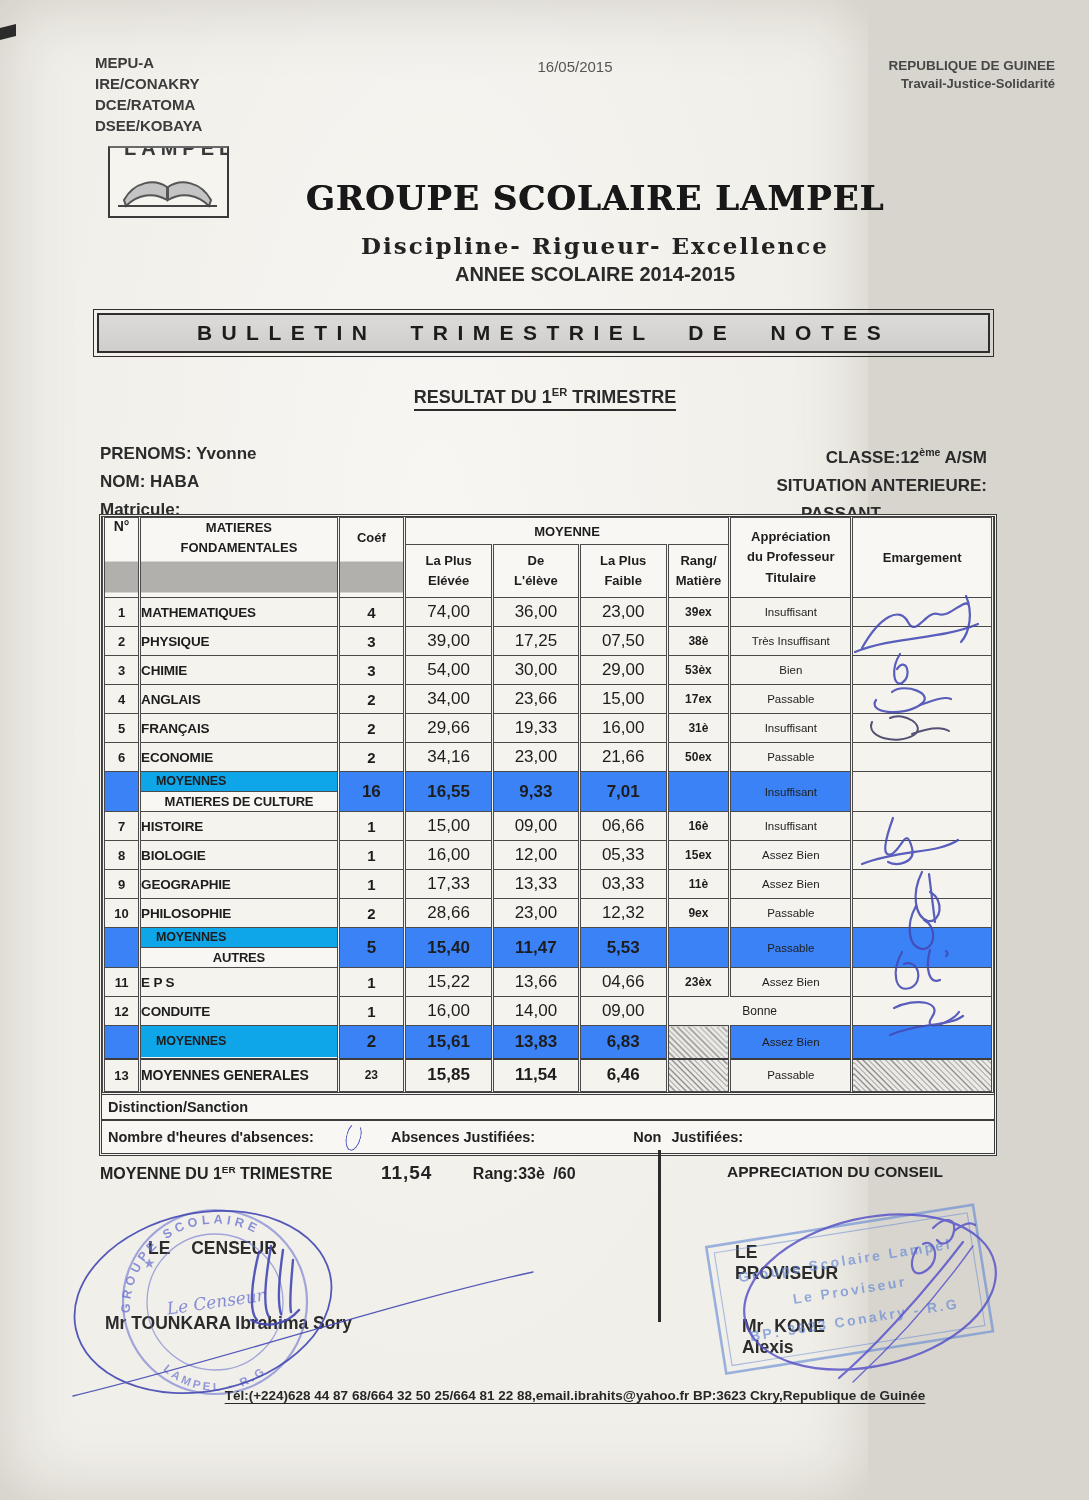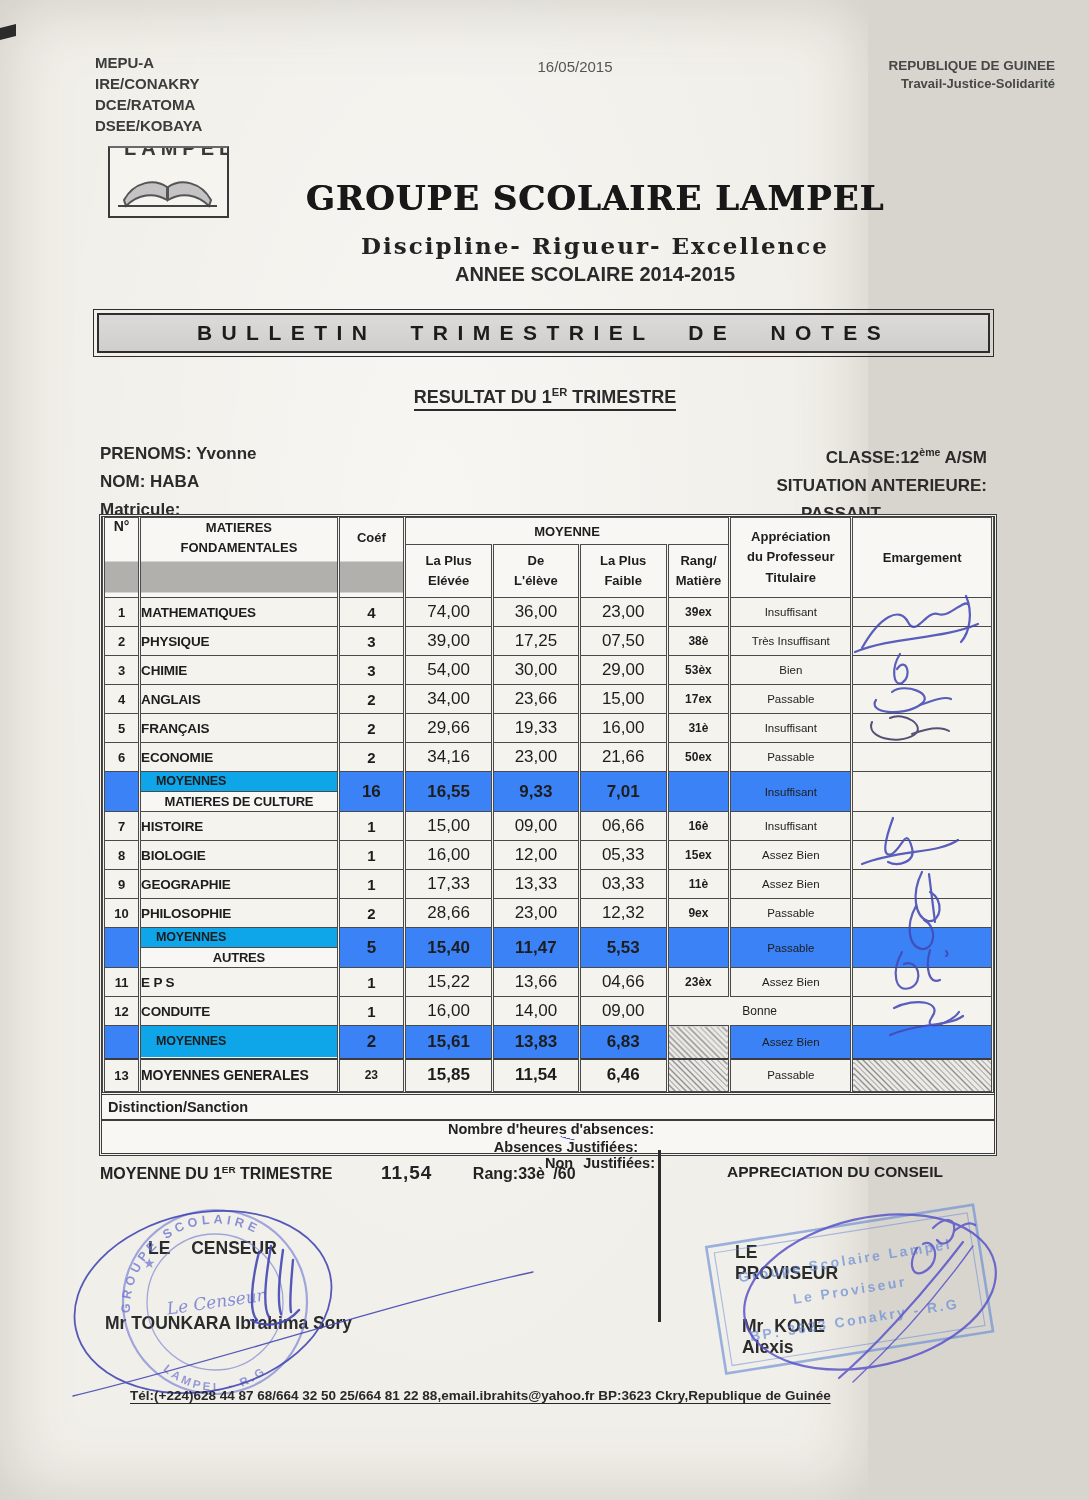--- a/index.html
+++ b/index.html
@@ -79,34 +79,34 @@
   .sum-top{background:#0ea5e9;height:19px;line-height:19px;font-size:12.5px;font-weight:bold;padding-left:15px;}
   .sum-bottom{background:#f8f7f3;border-top:1.5px solid #4a4a4a;height:19px;line-height:19px;
     font-size:13px;font-weight:bold;text-align:center;}
   tr.summary .sum-top{height:31px;line-height:31px;}
   tr.general td{border-top:2.5px solid #3c3c3c;}
   tr.general td.c-subj{font-size:14px;}
   tr.general td.c-coef{font-size:12px;}
   tr.general td.c-val{font-weight:bold;}
   
   .drow{border-top:3px double #3c3c3c;height:24px;line-height:24px;font-weight:bold;font-size:14.5px;padding-left:6px;color:#222;background:#f8f7f3;}
-  .arow{border-top:2px solid #3c3c3c;height:32px;display:flex;align-items:center;font-weight:bold;font-size:14.5px;padding-left:6px;color:#222;background:#f8f7f3;flex-direction:column;}
+  .arow{border-top:2px solid #3c3c3c;height:32px;display:flex;align-items:center;font-weight:bold;font-size:14.5px;padding-left:6px;color:#222;background:#f8f7f3;}
   .hand-zero{display:inline-block;width:13px;height:26px;border:1.7px solid #4a4ec0;border-radius:50% 50% 50% 50%/46% 46% 54% 54%;transform:rotate(14deg);margin-left:32px;border-top-color:transparent;}
   .lbl-just{margin-left:30px;} .lbl-nonjust{margin-left:98px;word-spacing:6px;}
   
   .moyenne-line{left:100px;top:1162px;font-weight:bold;font-size:16px;color:#232323;}
   .moyenne-line .val{font-size:19px;margin-left:44px;letter-spacing:1px;}
   .moyenne-line .rang{margin-left:36px;font-size:16px;word-spacing:4px;}
   .divider-v{left:658px;top:1150px;width:3px;height:172px;background:#2c2c2c;}
   .conseil{left:700px;top:1163px;width:270px;text-align:center;font-weight:bold;font-size:15.5px;color:#232323;}
   .censeur-title{left:148px;top:1238px;font-weight:bold;font-size:17.5px;color:#2b2b2b;word-spacing:16px;}
   .censeur-name{left:105px;top:1313px;font-weight:bold;font-size:17.5px;color:#2b2b2b;}
   .proviseur-title{left:735px;top:1242px;font-weight:bold;font-size:17.5px;color:#2b2b2b;word-spacing:8px;}
   .proviseur-name{left:742px;top:1316px;font-weight:bold;font-size:17.5px;color:#2b2b2b;word-spacing:6px;}
-  .footer-line{left:130px;top:1388px;width:890px;font-weight:bold;font-size:13.5px;color:#282828;
+  .footer-line{left:130px;top:1388px;width:890px;text-align:center;font-weight:bold;font-size:13.5px;color:#282828;
     text-decoration:underline;text-underline-offset:3px;font-family:"Liberation Sans",sans-serif;}
   
   .wedge{left:0;top:26px;width:16px;height:12px;background:#2b2b2b;transform:skewY(-14deg);}
   .stain{left:588px;top:724px;width:60px;height:24px;background:radial-gradient(ellipse,rgba(214,188,92,.30),transparent 70%);}
   svg{display:block;}
 </style>
 </head>
 <body>
 
 <div class="page">

